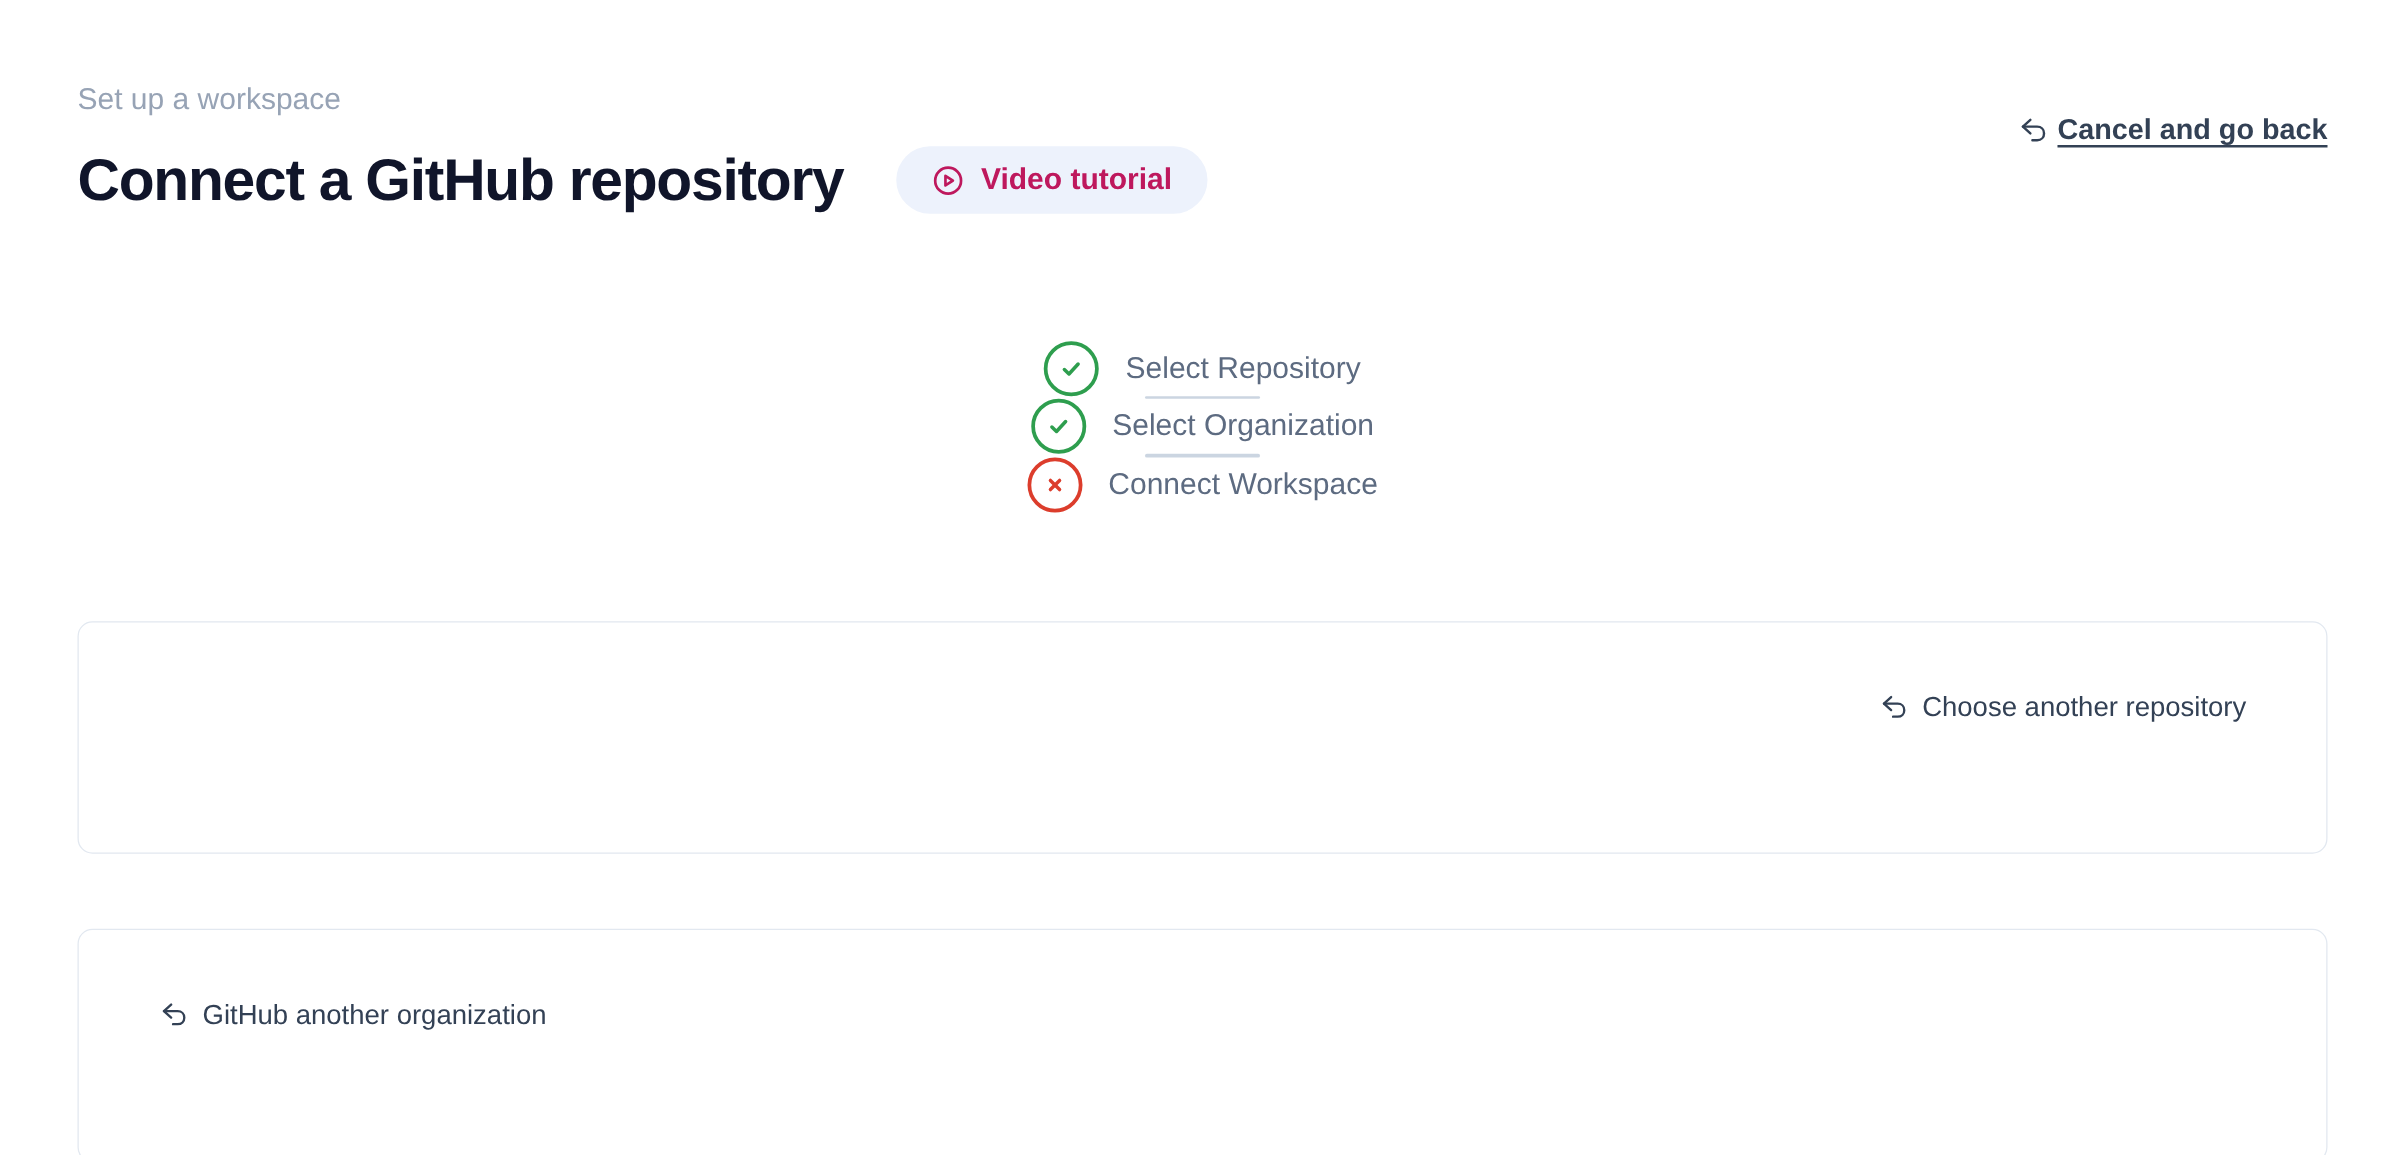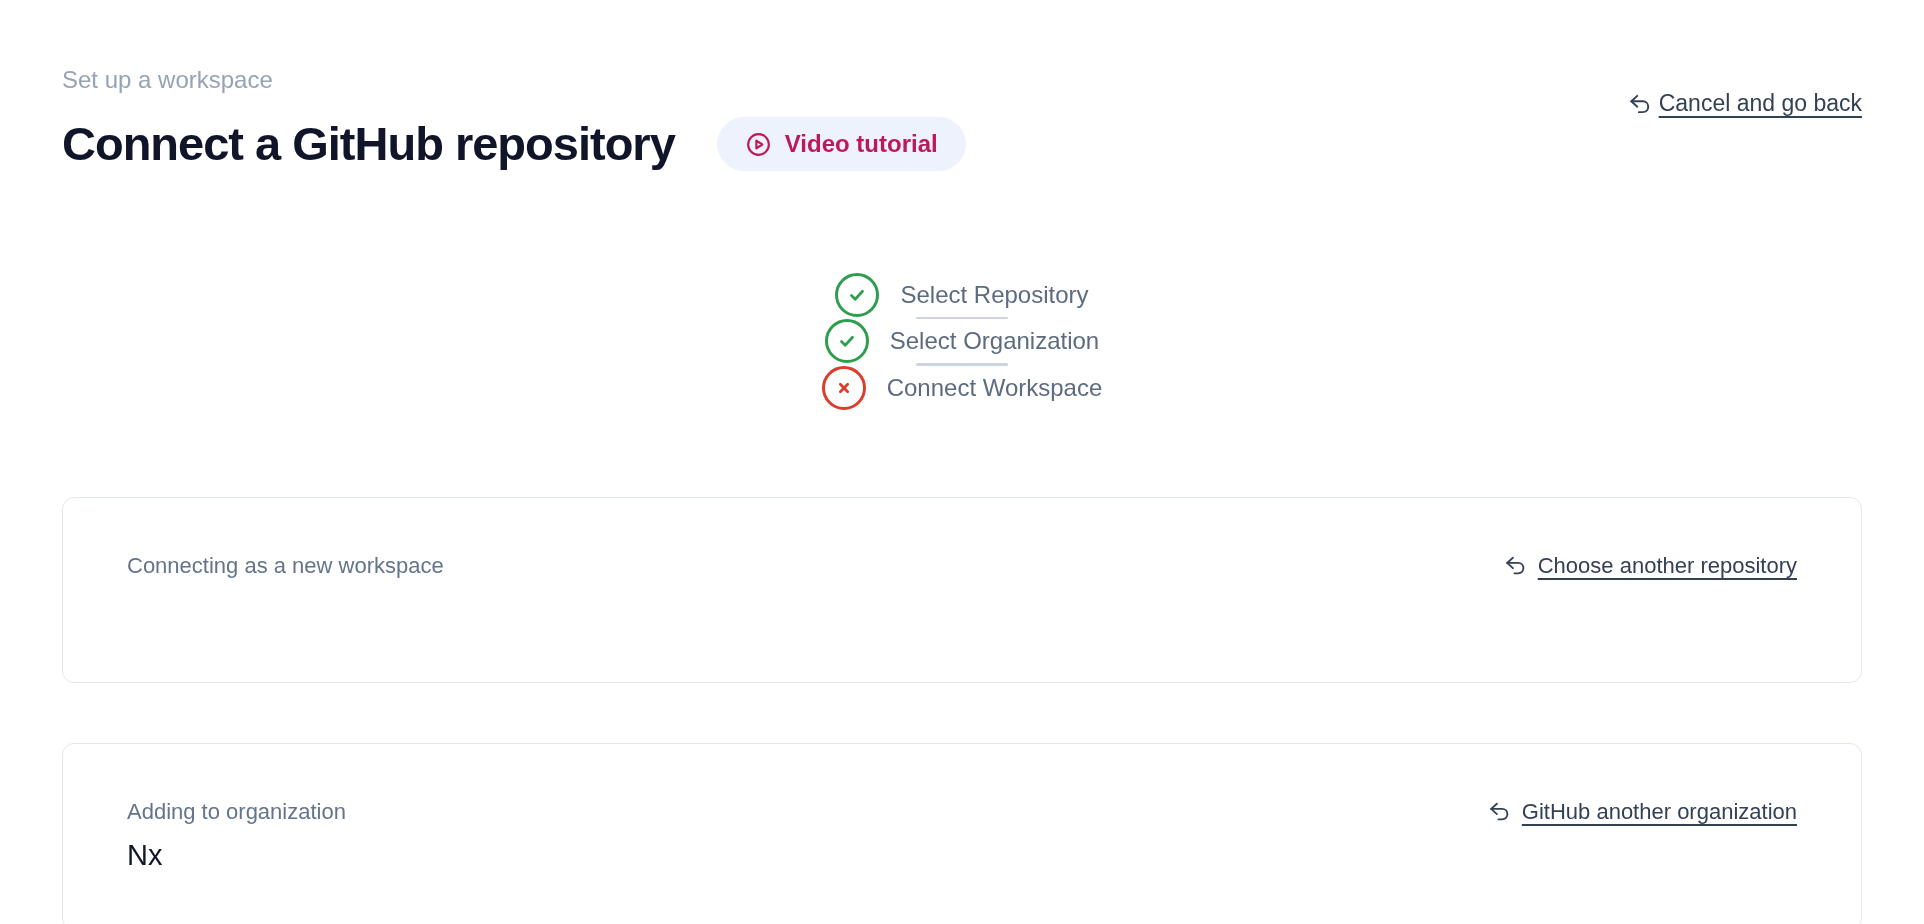--- a/index.html
+++ b/index.html
@@ -5,21 +5,21 @@
   * { margin: 0; padding: 0; box-sizing: border-box; }
   html, body { width: 1924px; height: 924px; background: #ffffff; overflow: hidden; }
   body { font-family: "Liberation Sans", "DejaVu Sans", sans-serif; }
 
   .page { position: relative; width: 100%; height: 100%; padding: 0 62px; }
 
   
   .cancel-link {
     position: absolute; top: 90px; right: 62px;
     display: inline-flex; align-items: center; gap: 6px;
-    color: #334155; font-size: 23px; cursor: pointer; text-decoration: none;
+    color: #334155; font-size: 23px; cursor: pointer; text-decoration: none; font-weight: bold;
   }
   .cancel-link .link-text { text-decoration: underline; text-underline-offset: 5px; text-decoration-thickness: 1.5px; }
   .icon { display: inline-flex; align-items: center; justify-content: center; flex: 0 0 auto; }
 
   .eyebrow { margin: 0; padding-top: 66px; font-size: 24px; line-height: 1.2; color: #97a3b5; }
 
   .title-row { display: flex; align-items: center; gap: 42px; margin-top: 20px; }
   .page-title {
     font-size: 47px; line-height: 1.25; font-weight: 800; letter-spacing: -1px;
     color: #10152a;
@@ -51,21 +51,21 @@
     padding: 54px 64px; display: flex; justify-content: space-between; align-items: flex-start;
   }
   .card + .card { margin-top: 60px; min-height: 187px; }
   .card-label { font-size: 22px; line-height: 28px; color: #64748b; }
   .card-value { margin-top: 11px; font-size: 29px; line-height: 36px; color: #0f172a; font-weight: 500; }
   .card-value .strong { font-weight: 800; }
   .action-link {
     display: inline-flex; align-items: center; gap: 10px; margin-top: 1px;
     color: #334155; font-size: 22px; cursor: pointer; text-decoration: none;
   }
-  .action-link .link-text { text-decoration: underline; text-underline-offset: 5px; text-decoration-thickness: 1.5px; }
+  .action-link .link-text { text-underline-offset: 5px; text-decoration-thickness: 1.5px; }
 
   svg { display: block; }
 </style>
 </head>
 <body>
 
 <div class="page">
 
   <a class="cancel-link">
     <span class="icon">
@@ -123,38 +123,33 @@
           <path d="M16 8 L8 16"></path>
         </svg>
       </span>
       <span class="step-label">Connect Workspace</span>
     </div>
 
   </div>
 
   <section class="card">
     <div class="card-left">
-      <div class="card-label">Connecting as a new workspace</div>
     </div>
     <a class="action-link">
       <span class="icon">
         <svg width="25" height="25" viewBox="0 0 24 24" fill="none" stroke="currentColor" stroke-width="1.8" stroke-linecap="round" stroke-linejoin="round">
           <path d="M9.5 4.5 L4 9.5 L9.5 14.5"></path>
           <path d="M4 9.5 H14.5 C17.6 9.5 19.6 11.6 19.6 14.5 C19.6 17.4 17.6 19.5 14.5 19.5 H11"></path>
         </svg>
       </span>
       <span class="link-text">Choose another repository</span>
     </a>
   </section>
 
   <section class="card">
-    <div class="card-left">
-      <div class="card-label">Adding to organization</div>
-      <div class="card-value strong">Nx</div>
-    </div>
     <a class="action-link">
       <span class="icon">
         <svg width="25" height="25" viewBox="0 0 24 24" fill="none" stroke="currentColor" stroke-width="1.8" stroke-linecap="round" stroke-linejoin="round">
           <path d="M9.5 4.5 L4 9.5 L9.5 14.5"></path>
           <path d="M4 9.5 H14.5 C17.6 9.5 19.6 11.6 19.6 14.5 C19.6 17.4 17.6 19.5 14.5 19.5 H11"></path>
         </svg>
       </span>
       <span class="link-text">GitHub another organization</span>
     </a>
   </section>

